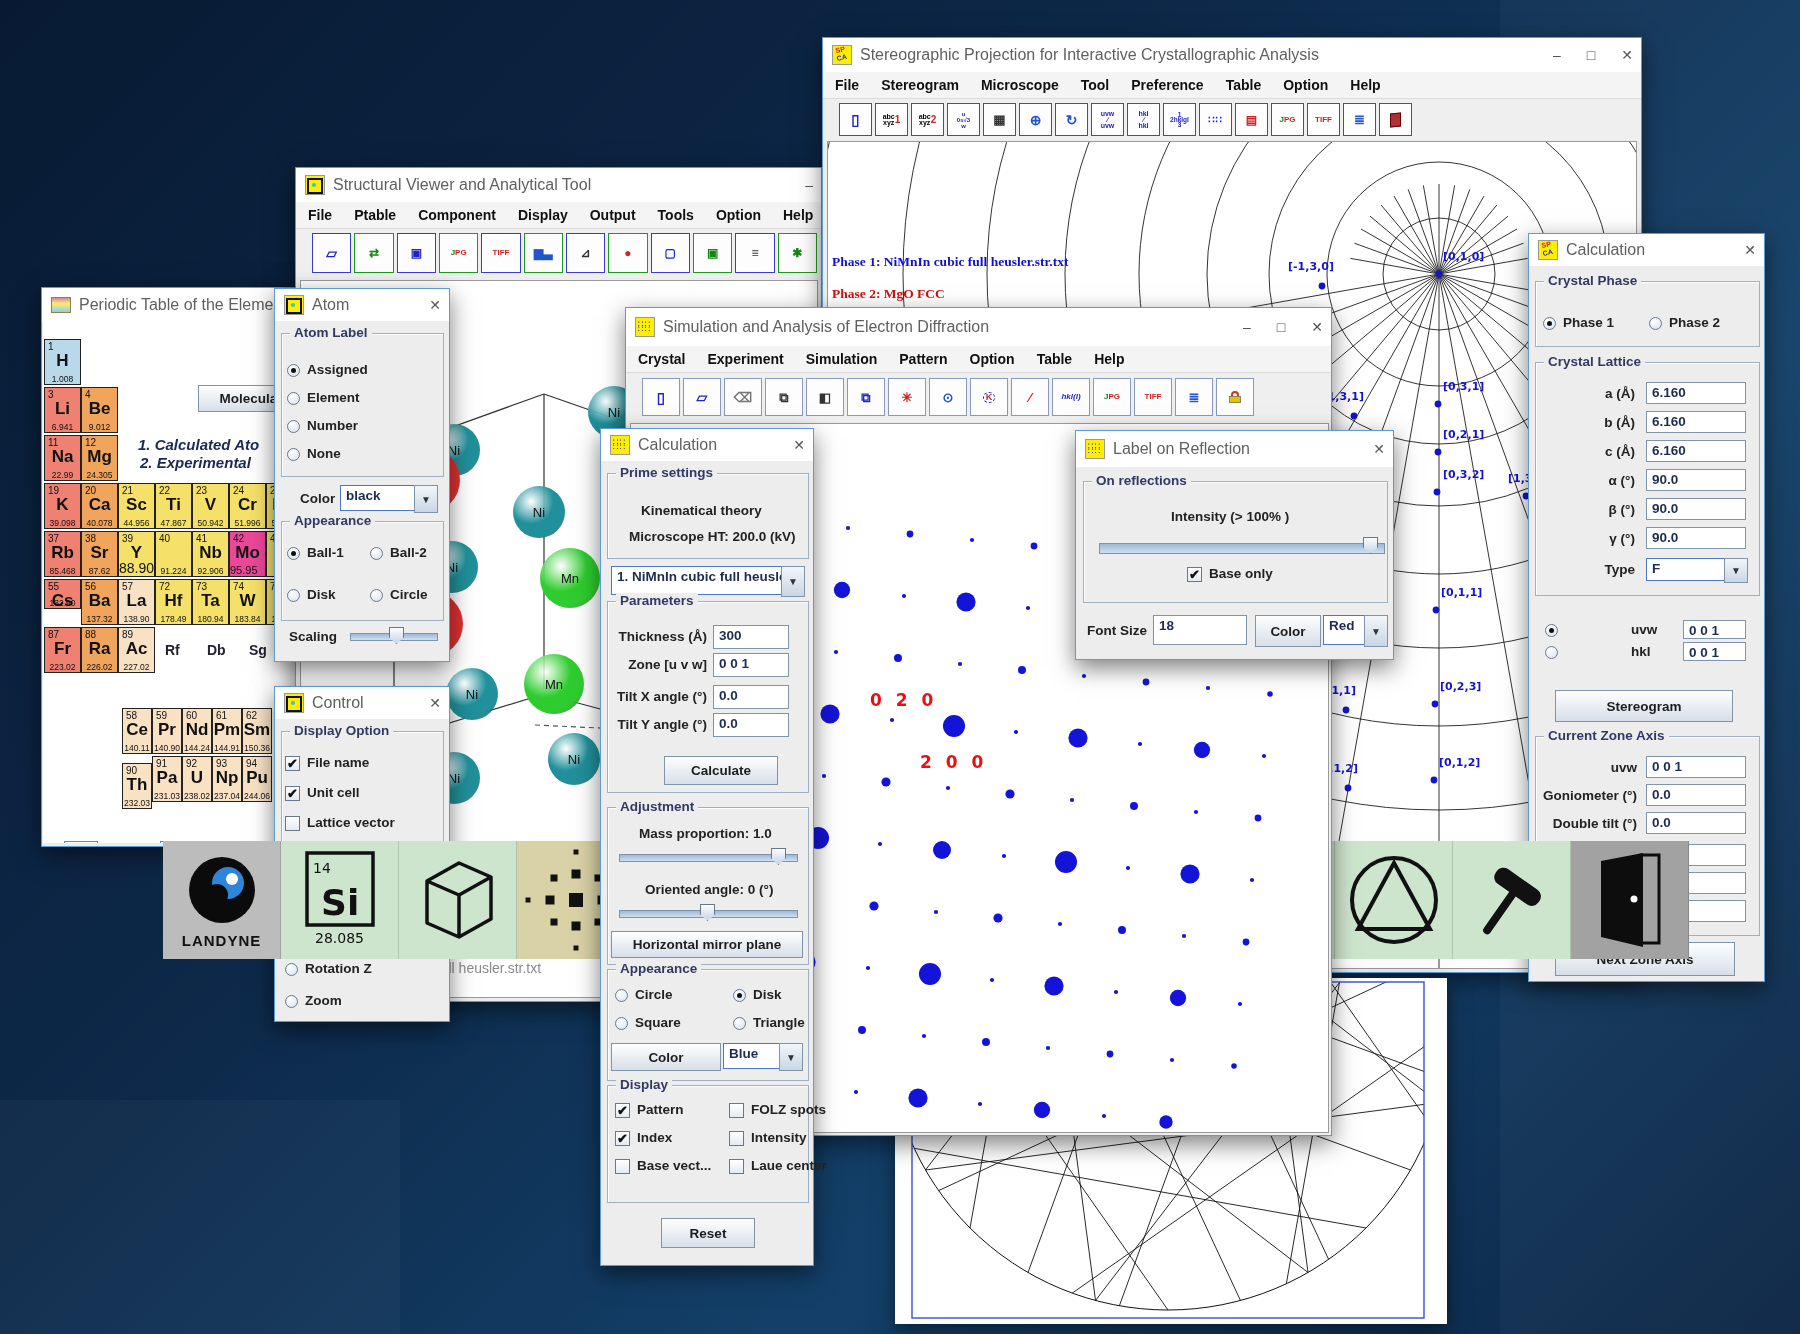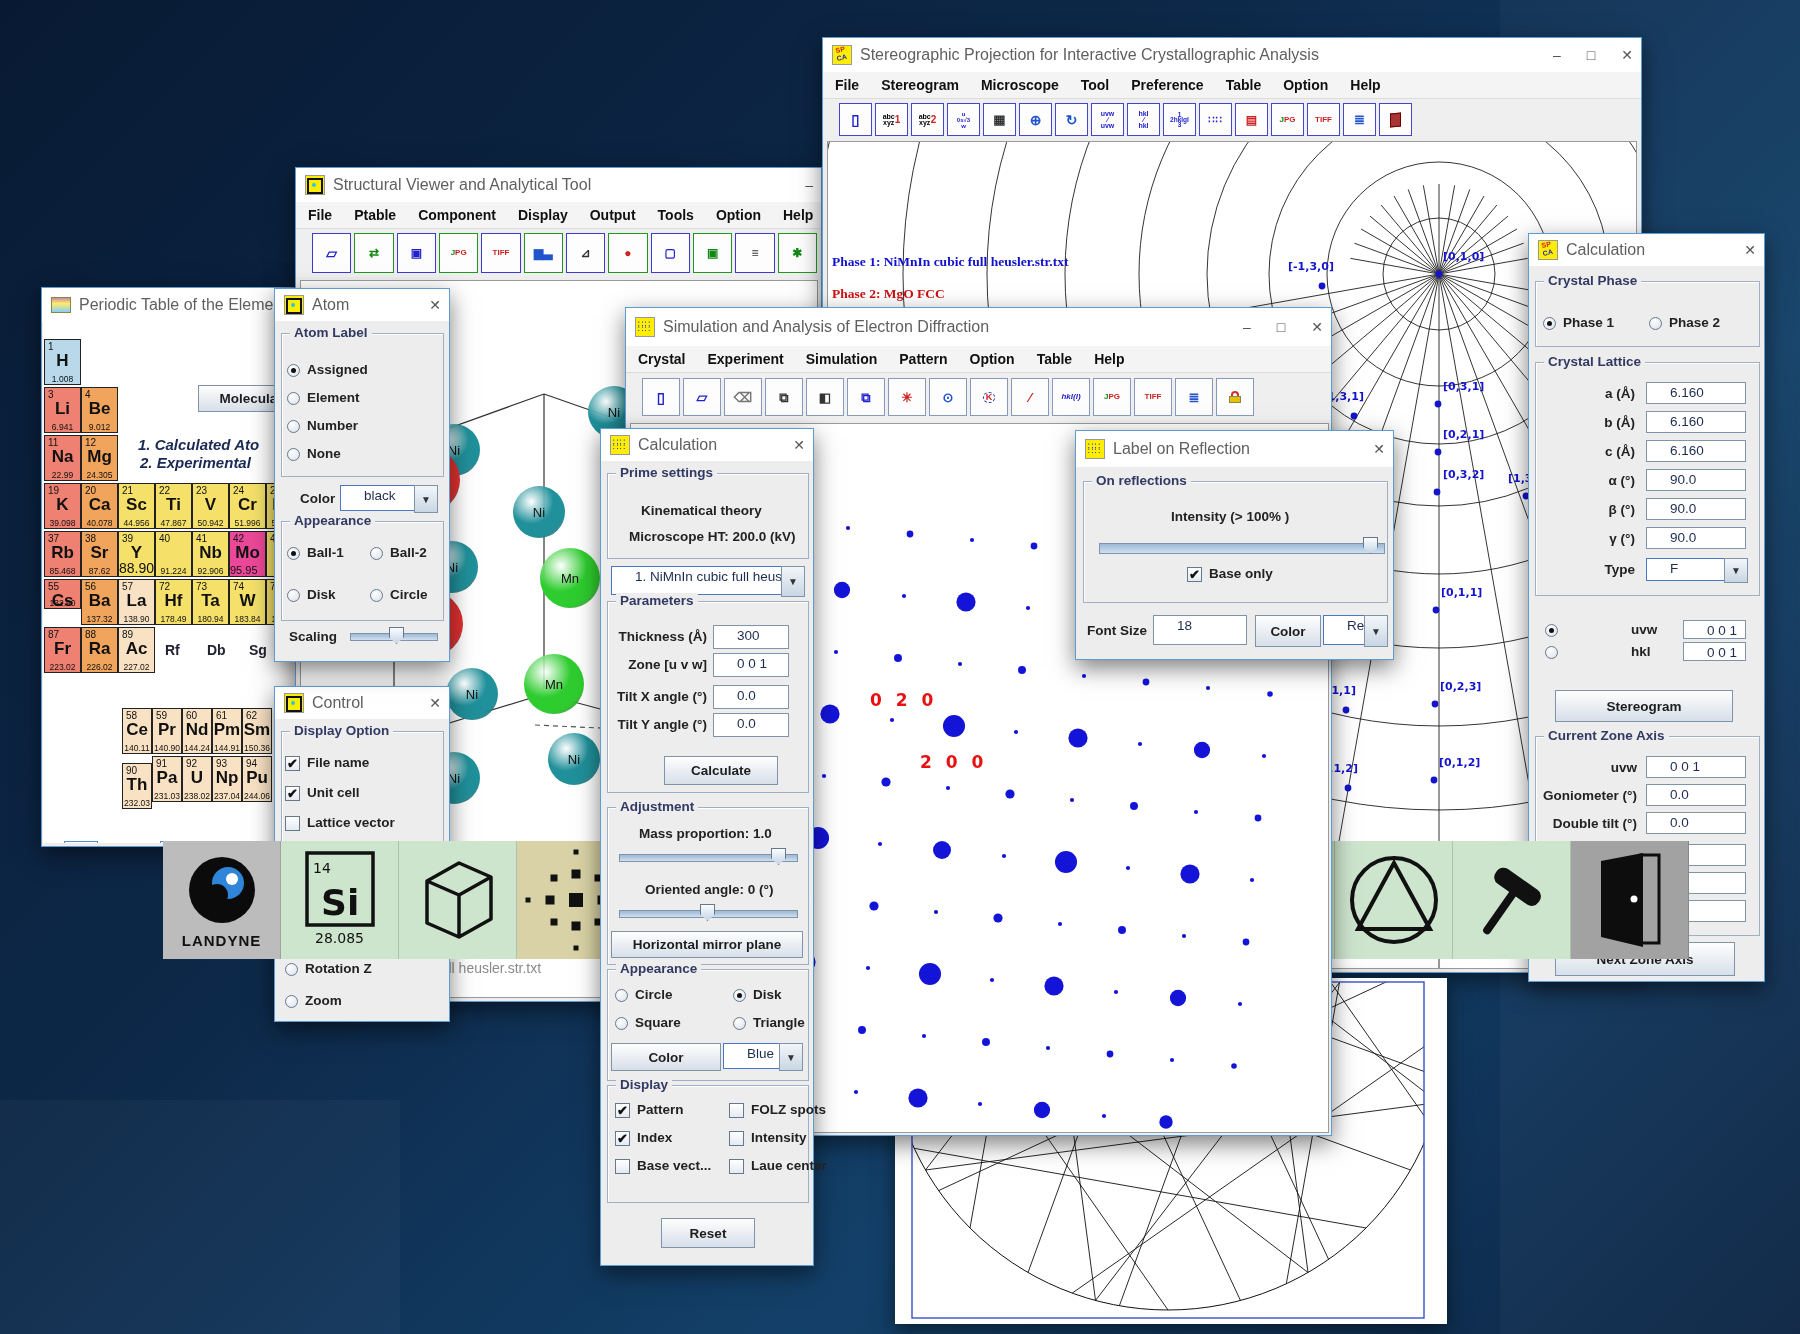--- a/index.html
+++ b/index.html
@@ -13,21 +13,21 @@
   .wbtns{margin-left:auto;display:flex;gap:26px;color:#555;font-size:14px;}
   .wbtn{cursor:default;}
   .menubar{position:absolute;left:0;right:0;background:#f4f4f4;border-bottom:1px solid #dcdcdc;display:flex;gap:22px;padding:5px 12px;box-sizing:border-box;font-weight:bold;font-size:14px;color:#101010;}
   .toolbar{position:absolute;left:0;right:0;background:#efefef;display:flex;gap:3px;padding:4px 4px 4px 16px;box-sizing:border-box;align-items:center;}
   .tbtn{background:#fdfdfd;border:1px solid #5a5ad0;display:flex;align-items:center;justify-content:center;font-weight:bold;text-align:center;line-height:1;}
   .client{position:absolute;background:#fff;border:1px solid #9a9a9a;overflow:hidden;}
   .jbody{position:absolute;left:0;right:0;bottom:0;background:#ededed;}
   .grp{position:absolute;border:1px solid #9fb0c4;box-shadow:inset 1px 1px 0 #fff;}
   .glbl{position:absolute;top:-9px;left:8px;background:#ededed;padding:0 4px;font-weight:bold;color:#323a63;font-size:13.5px;white-space:nowrap;}
   .lbl{position:absolute;font-weight:bold;color:#222;font-size:13.5px;white-space:nowrap;}
-  .fld{position:absolute;background:#fff;border:1px solid #7f93a9;font-weight:normal;color:#1d2c50;font-size:13.5px;padding:2px 23px;box-sizing:border-box;white-space:nowrap;overflow:hidden;}
+  .fld{position:absolute;background:#fff;border:1px solid #7f93a9;font-weight:bold;color:#1d2c50;font-size:13.5px;padding:2px 5px;box-sizing:border-box;white-space:nowrap;overflow:hidden;}
   .jbtn{position:absolute;background:linear-gradient(#fefefe,#d7dfe9);border:1px solid #7f93a9;font-weight:bold;color:#1d1d1d;font-size:13.5px;display:flex;align-items:center;justify-content:center;white-space:nowrap;}
   .rad{position:absolute;width:13px;height:13px;border-radius:50%;background:radial-gradient(circle at 35% 30%,#fff,#d8e0ea);border:1px solid #68788c;box-sizing:border-box;}
   .rad.sel::after{content:'';display:block;width:5px;height:5px;margin:3px 0 0 3px;background:#101010;border-radius:50%;}
   .chk{position:absolute;width:15px;height:15px;background:linear-gradient(#fff,#e4eaf2);border:1px solid #68788c;box-sizing:border-box;font-weight:bold;color:#111;font-size:13px;line-height:13px;text-align:center;}
   .sldtrack{position:absolute;background:linear-gradient(#9db8d6,#cfe0f0);border:1px solid #7f93a9;}
   .sldthumb{position:absolute;width:15px;height:17px;background:linear-gradient(#fafdff,#c6d5e7);border:1px solid #68788c;clip-path:polygon(0 0,100% 0,100% 60%,50% 100%,0 60%);box-sizing:border-box;}
   .combo-arrow{position:absolute;background:linear-gradient(#f2f6fa,#c9d6e4);border:1px solid #7f93a9;display:flex;align-items:center;justify-content:center;font-size:10px;color:#333;}
   .ticon{display:inline-flex;width:21px;height:21px;align-items:center;justify-content:center;flex:none;}
   .tile{position:absolute;top:841px;width:118px;height:118px;border-right:1px solid rgba(0,0,0,.15);box-sizing:border-box;display:flex;align-items:center;justify-content:center;flex-direction:column;}
   .mitem{cursor:default;}

